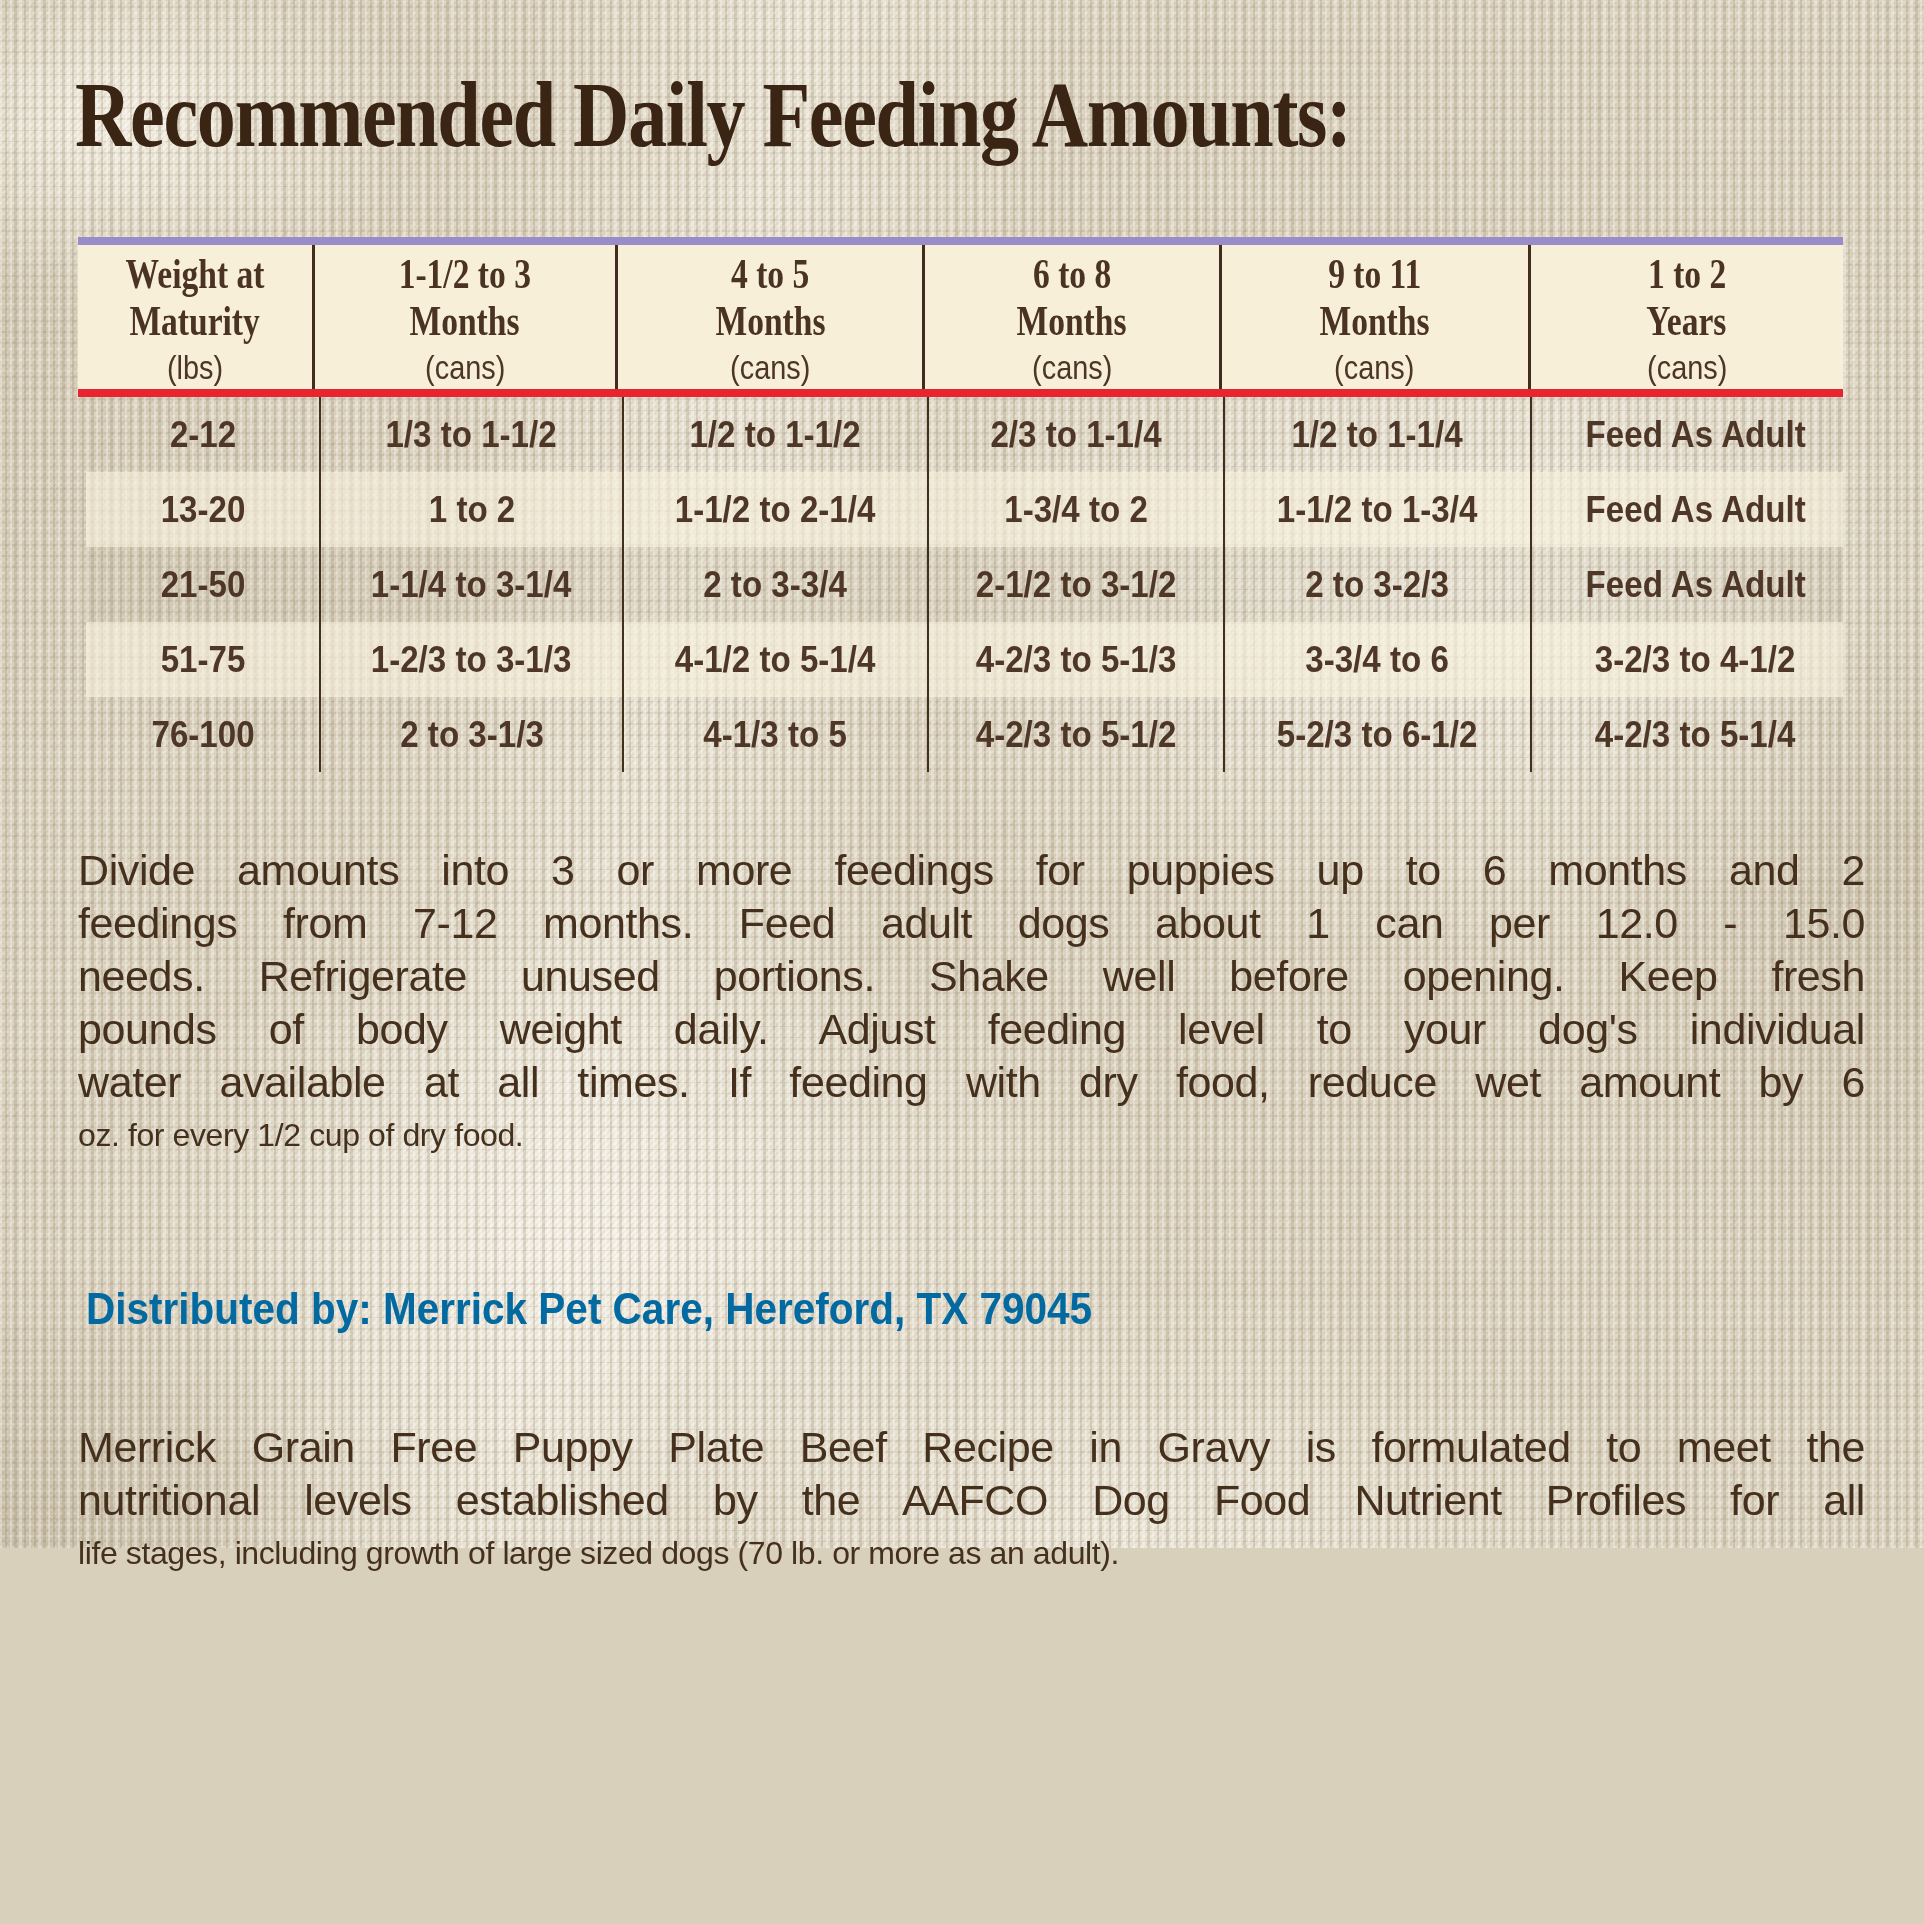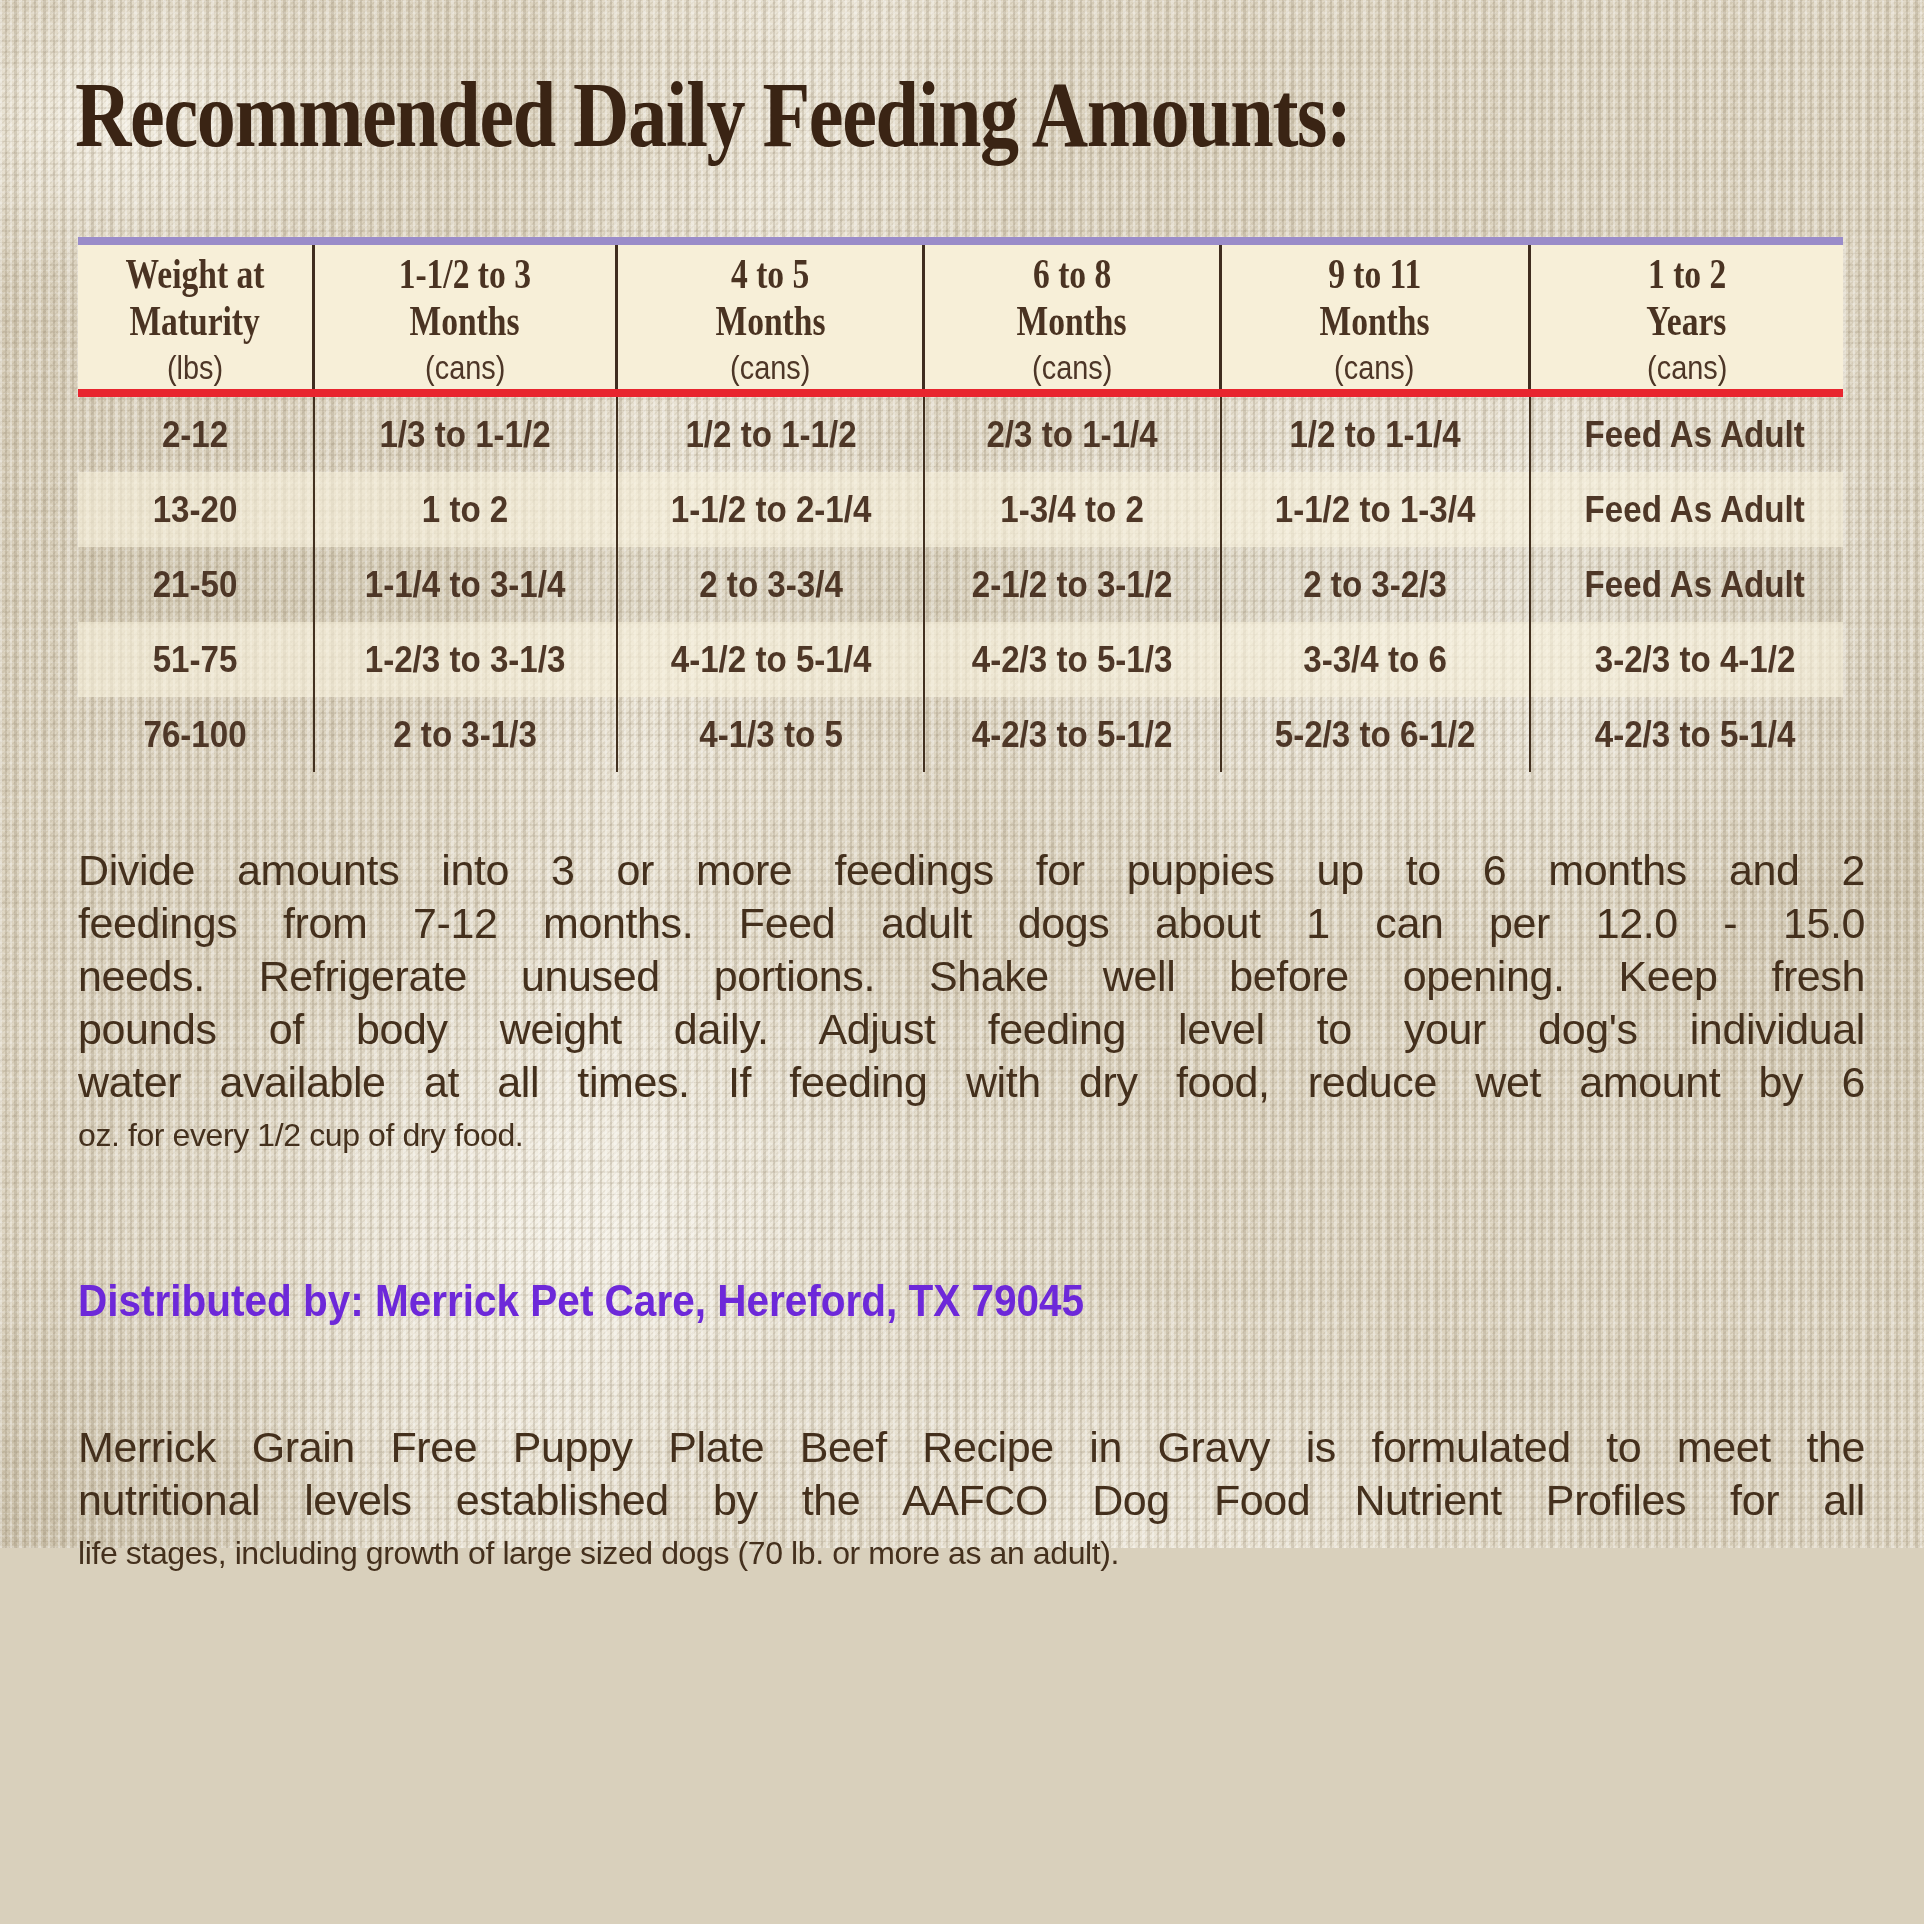--- a/index.html
+++ b/index.html
@@ -67,21 +67,21 @@
     transform:scaleX(0.78);
   }
   .hunit{
     display:block;font-family:"Liberation Sans",sans-serif;
     font-size:34px;line-height:40px;margin-top:3.2px;color:#4d3627;
     transform:scaleX(0.85);white-space:nowrap;
   }
   .tbody{}
   .tr{
     display:grid;grid-template-columns:13.4% 17.2% 17.4% 16.8% 17.5% 17.7%;
-    height:75px;align-items:center;
+    height:75px;align-items:center;margin-left:8px;
   }
   .tr.band{background:rgba(247,240,219,0.62);}
   .tr.shade{background:rgba(150,135,105,0.08);}
   .td{
     box-sizing:border-box;border-right:2.4px solid #42301f;height:100%;
     display:flex;align-items:center;justify-content:center;
   }
   .td:last-child{border-right:none;padding-left:16px;}
   .cellnum{
     font-family:"Liberation Sans",sans-serif;font-weight:bold;
@@ -95,22 +95,22 @@
   #para-aafco{top:1421px;}
   .jline{
     font-size:43px;line-height:53px;letter-spacing:-0.4px;
     text-align:justify;text-align-last:justify;white-space:normal;
   }
   .jline-last{
     font-size:32px;line-height:53px;letter-spacing:-0.4px;
     text-align:left;text-align-last:left;
   }
   #distributed{
-    position:absolute;left:78px;top:1275px;margin:0;
-    font-size:45px;line-height:51px;font-weight:bold;color:#6d28d9;white-space:nowrap;
+    position:absolute;left:78px;top:1275px;margin:8px;
+    font-size:45px;line-height:51px;font-weight:bold;color:#0369a1;white-space:nowrap;
   }
   #distributed .squeeze{display:inline-block;transform:scaleX(0.9);transform-origin:left center;}
 </style>
 </head>
 <body>
 
 <div id="page">
   <div class="fabric-base"></div>
   <div class="fabric-weave"></div>
 

